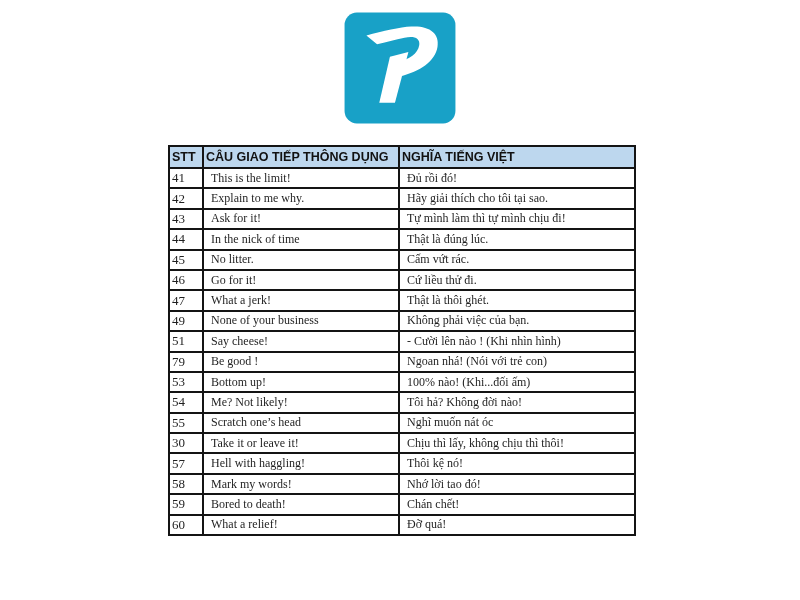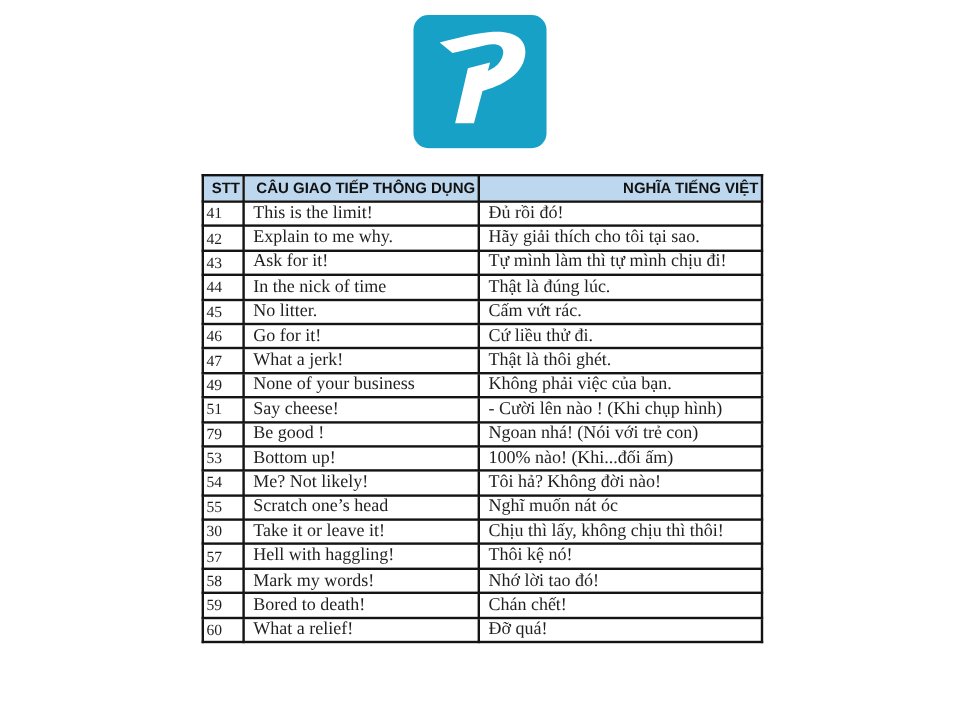--- a/index.html
+++ b/index.html
@@ -39,26 +39,26 @@
     overflow: hidden;
     white-space: nowrap;
   }
   .phrase-table th {
     background: #bdd7ee;
     font-family: "Liberation Sans", sans-serif;
     font-weight: bold;
     font-size: 12.5px;
     color: #111111;
     height: 20px;
-    text-align: right;
+    text-align: left;
     padding: 0 2px;
   }
   .phrase-table td {
     font-family: "Liberation Serif", serif;
-    font-size: 15px;
+    font-size: 12px;
     color: #1f1f1f;
     height: 18.4px;
     padding: 0 2px;
     vertical-align: middle;
   }
   .phrase-table td.stt {
     text-align: left;
     font-size: 13px;
   }
   .phrase-table td.en, .phrase-table td.vi {
@@ -143,21 +143,21 @@
           <td class="vi">Thật là thôi ghét.</td>
         </tr>
         <tr>
           <td class="stt">49</td>
           <td class="en">None of your business</td>
           <td class="vi">Không phải việc của bạn.</td>
         </tr>
         <tr>
           <td class="stt">51</td>
           <td class="en">Say cheese!</td>
-          <td class="vi">- Cười lên nào ! (Khi chụp hình)</td>
+          <td class="vi">- Cười lên nào ! (Khi nhìn hình)</td>
         </tr>
         <tr>
           <td class="stt">79</td>
           <td class="en">Be good !</td>
           <td class="vi">Ngoan nhá! (Nói với trẻ con)</td>
         </tr>
         <tr>
           <td class="stt">53</td>
           <td class="en">Bottom up!</td>
           <td class="vi">100% nào! (Khi...đối ấm)</td>

